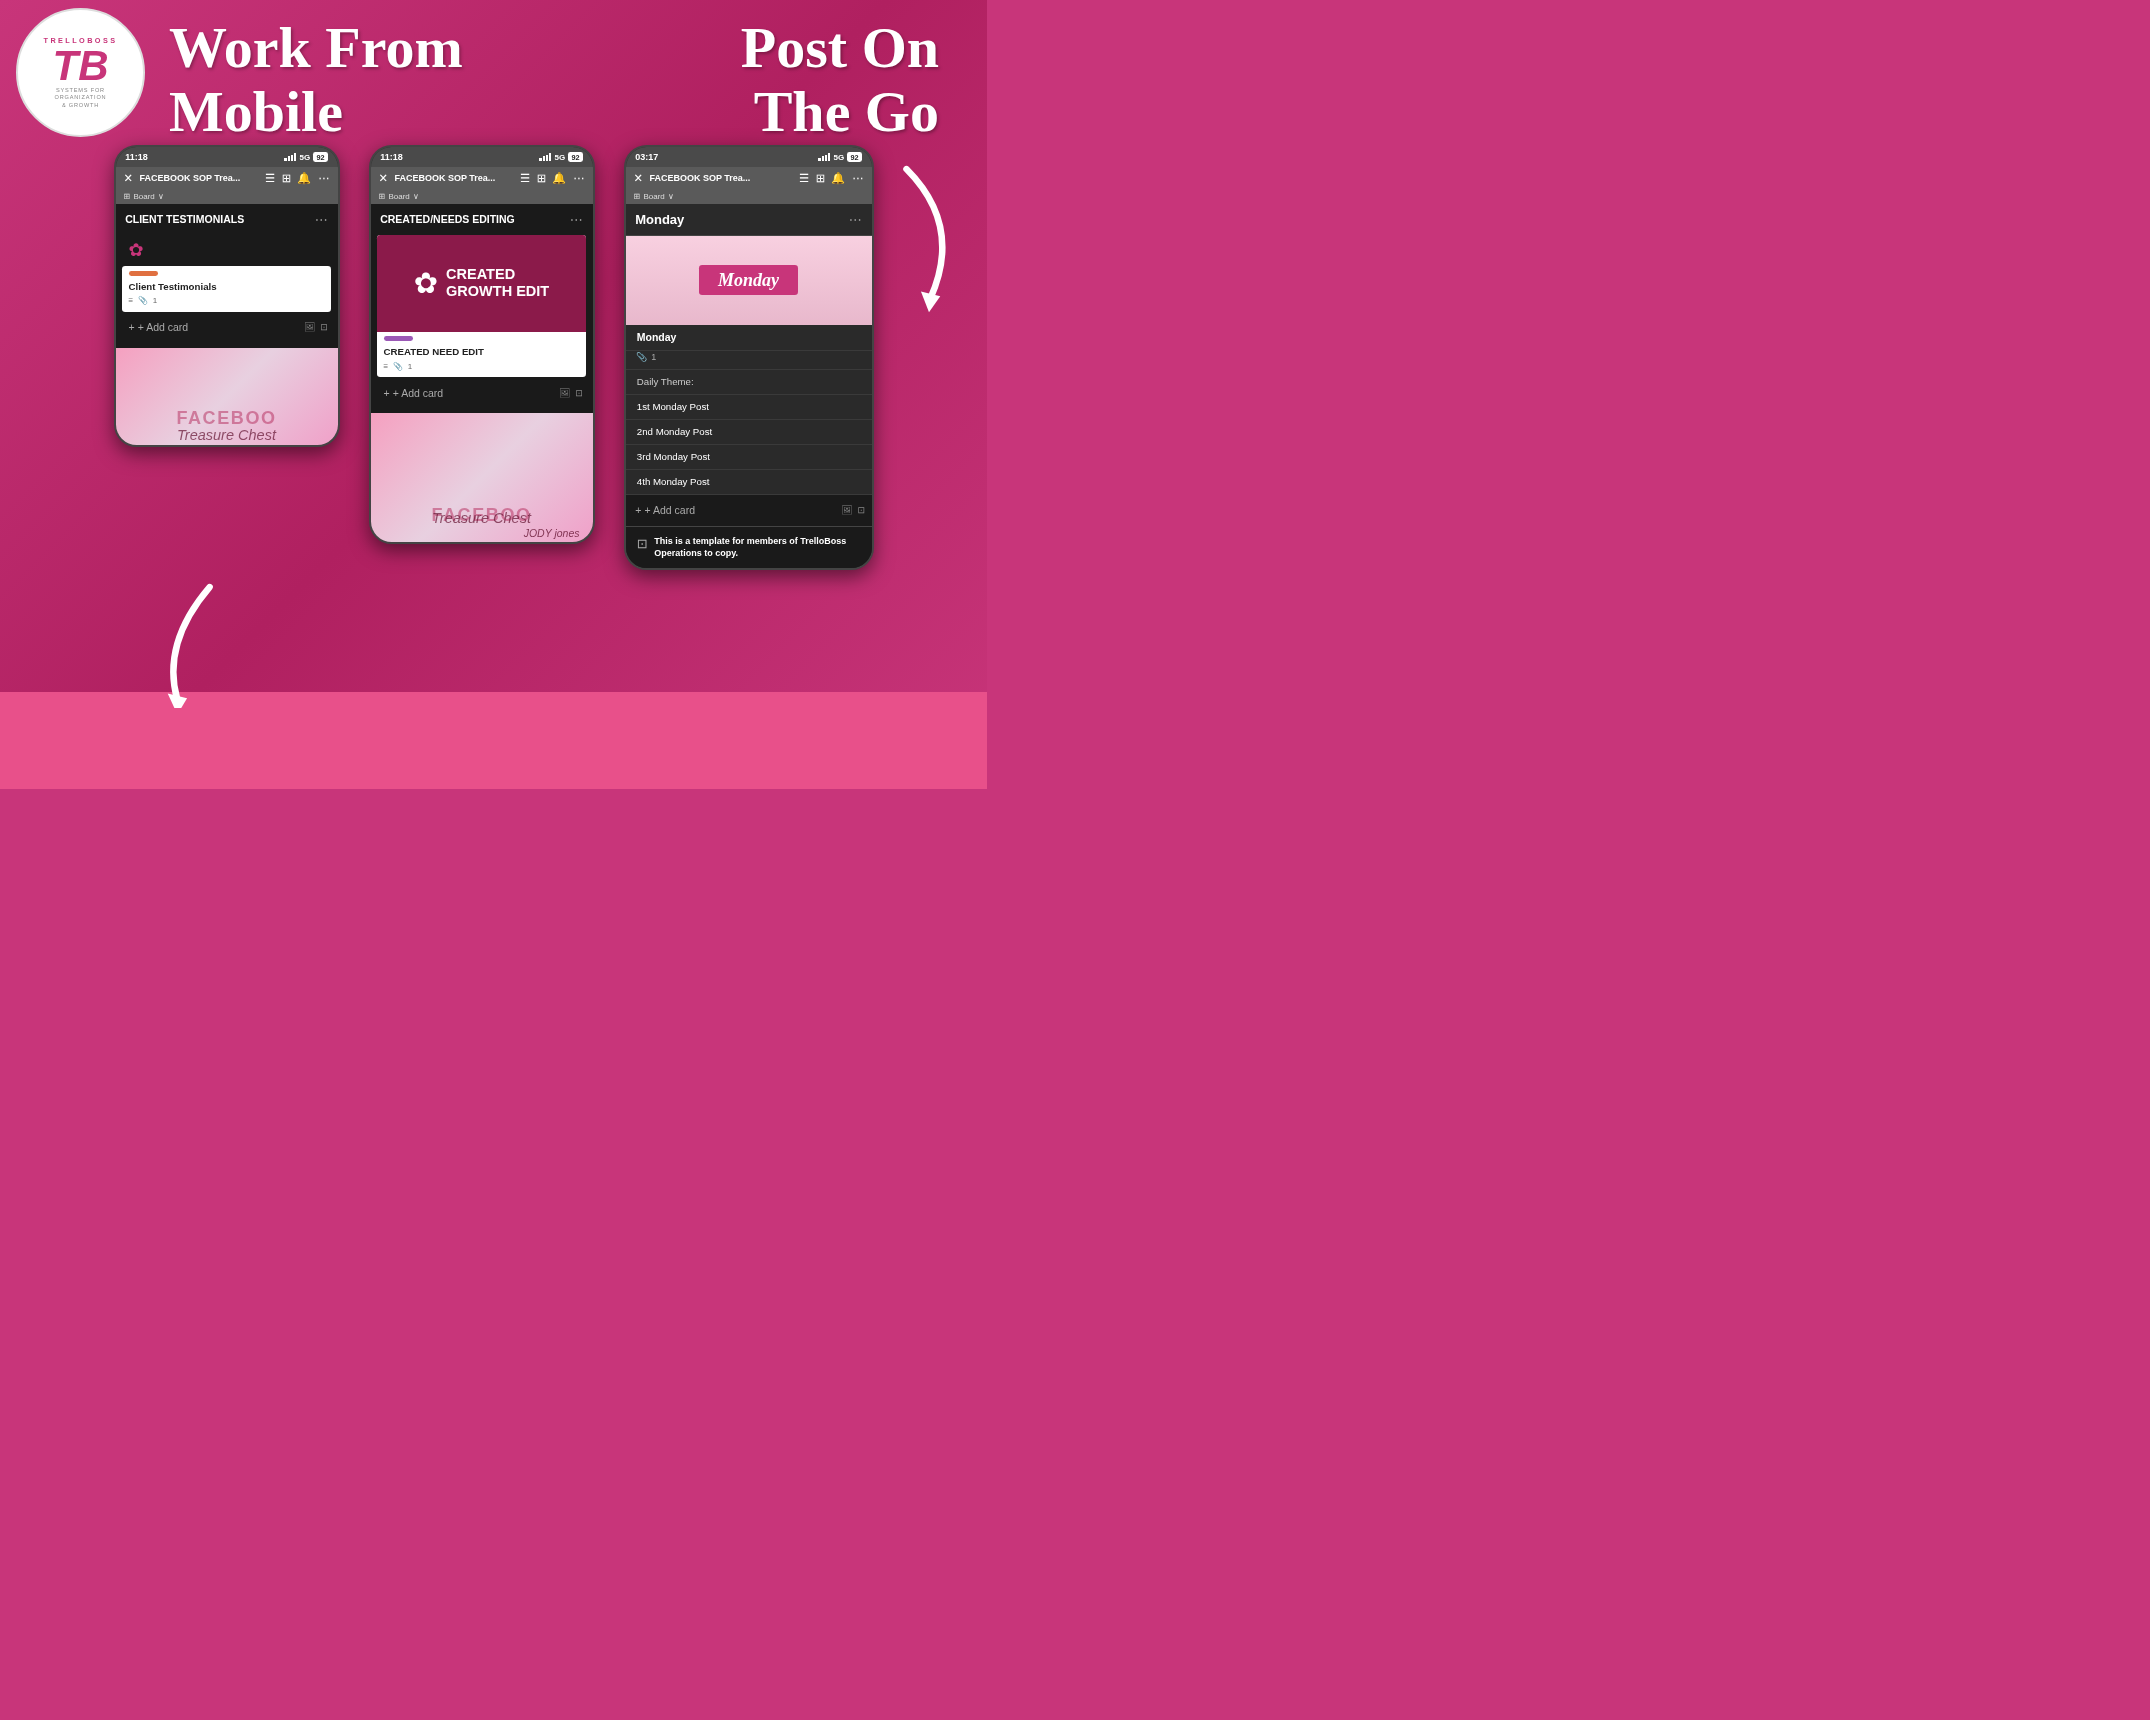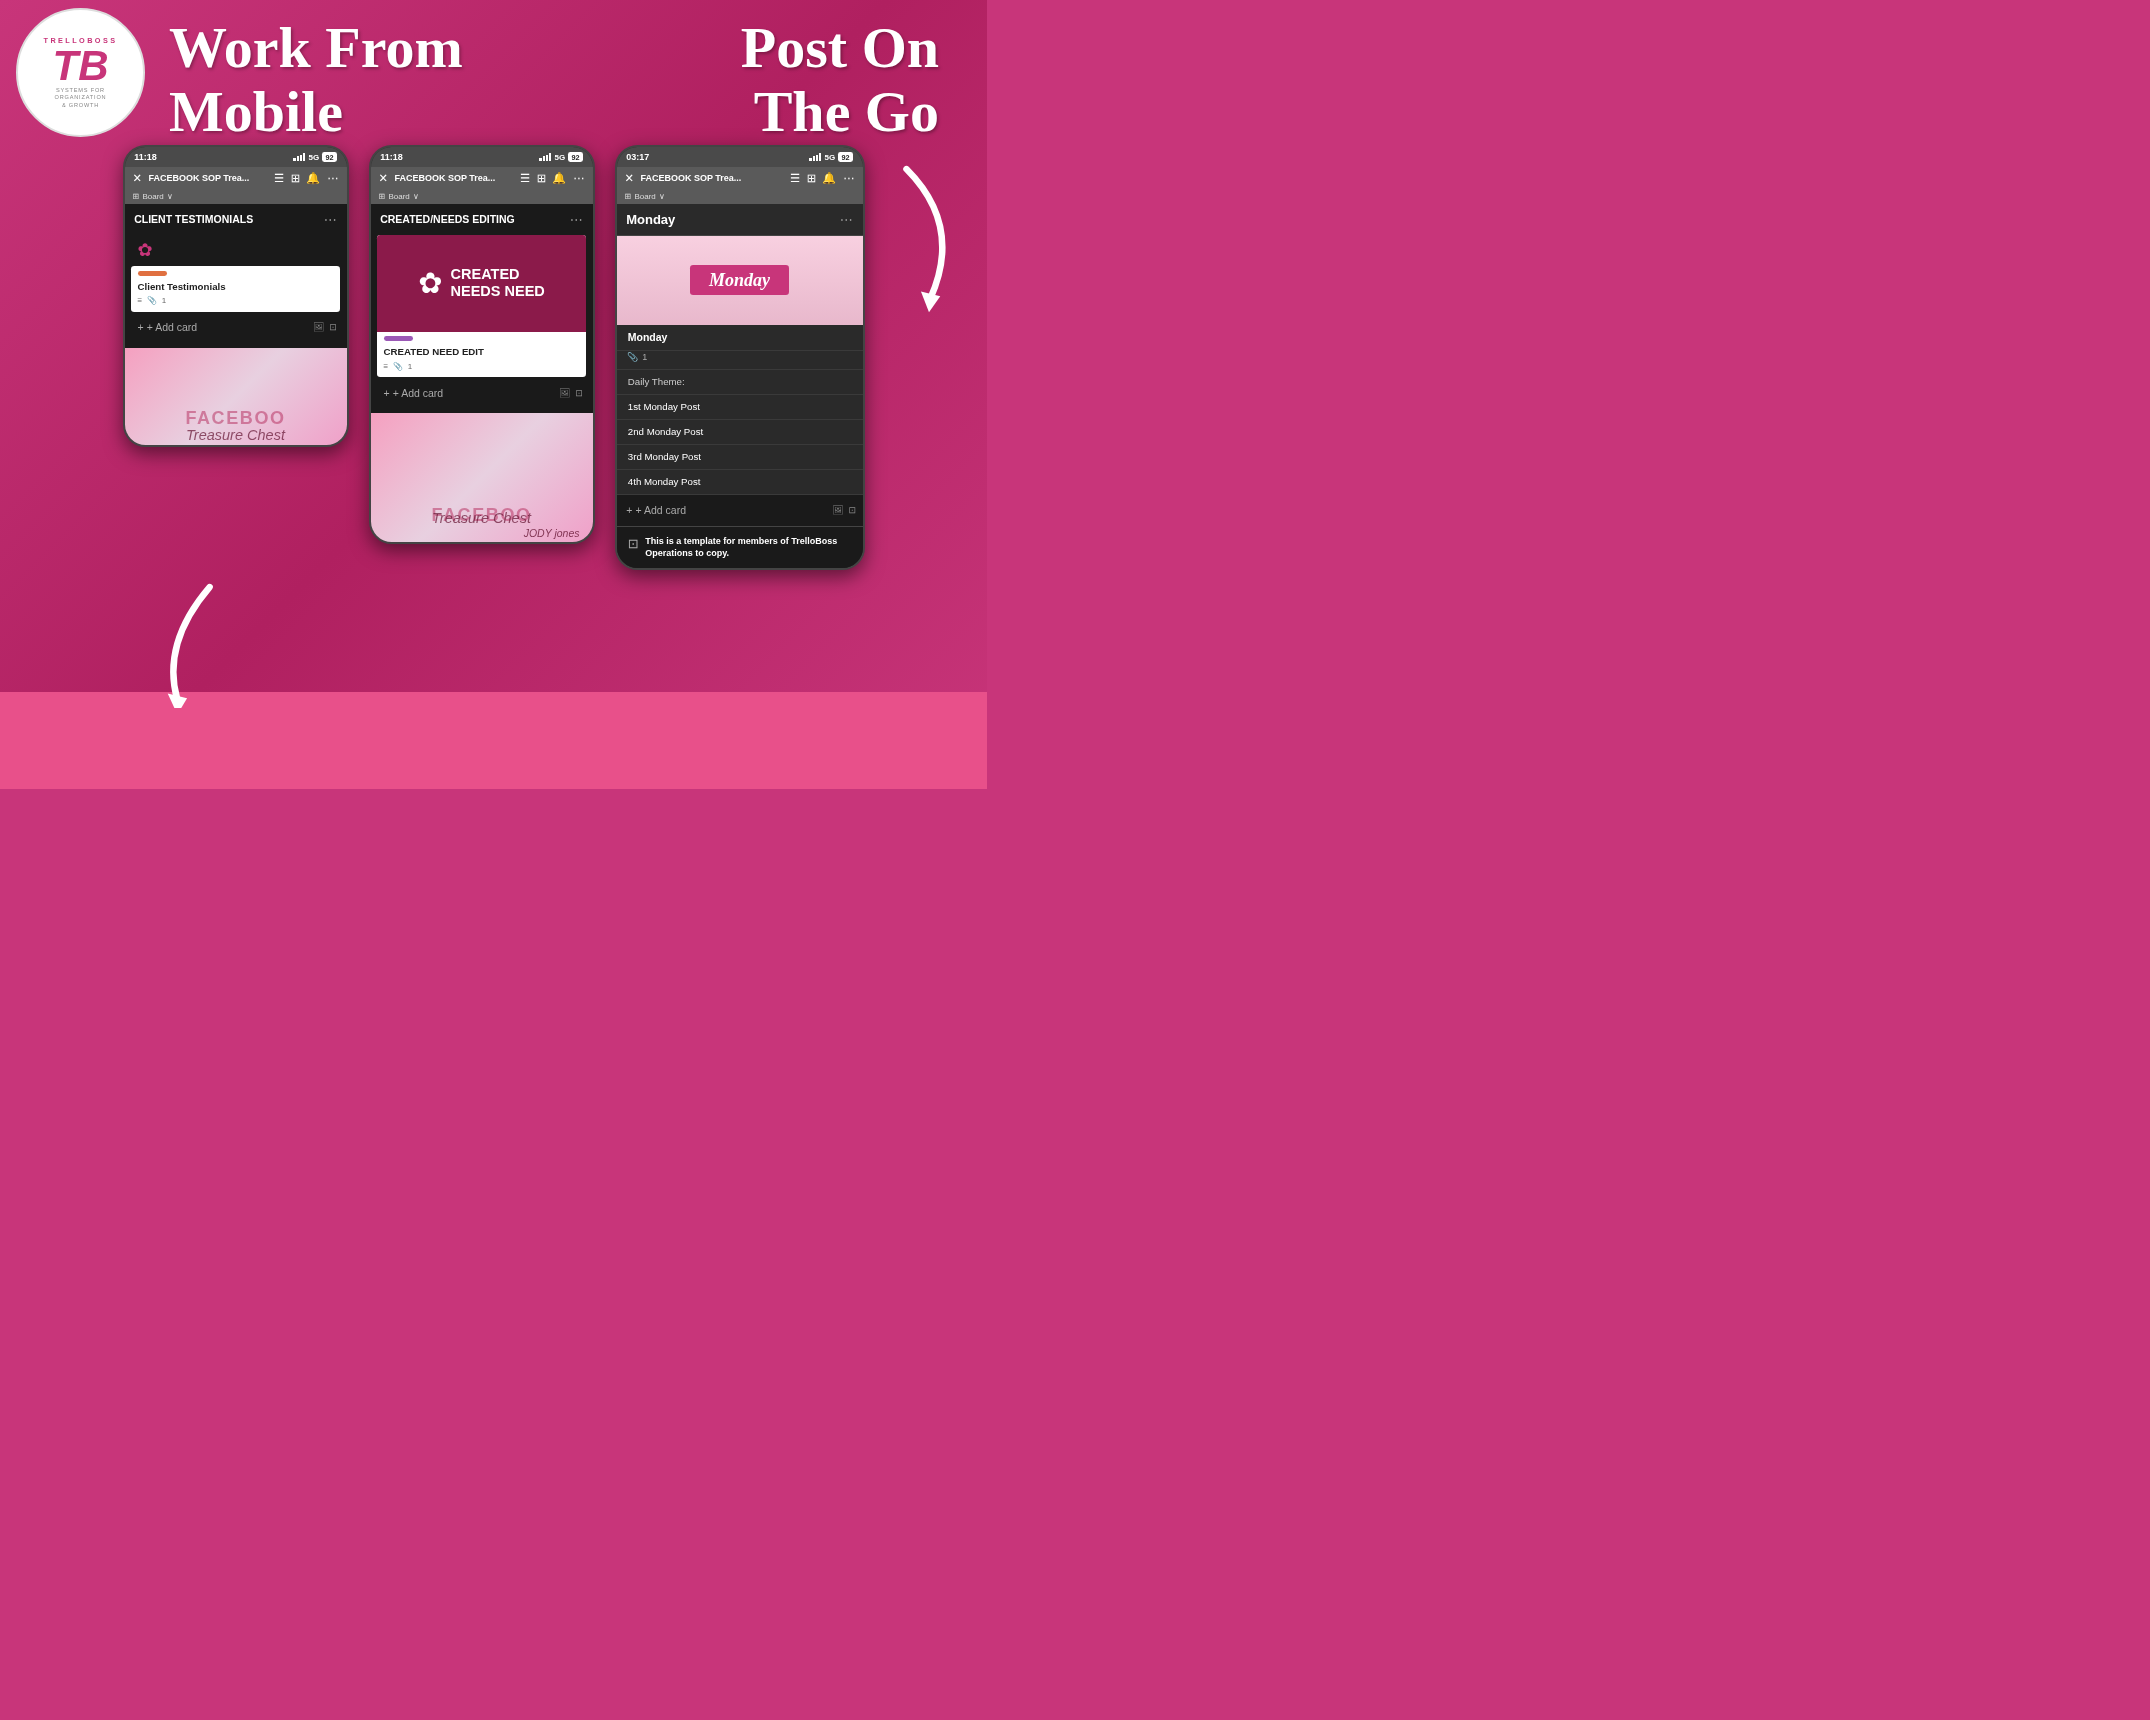--- a/index.html
+++ b/index.html
@@ -96,21 +96,21 @@
       line-height: 1.3;
     }
 
     
     .phones-container {
       position: absolute;
       top: 145px;
       left: 16px;
       right: 16px;
       display: flex;
-      gap: 20px;
+      gap: 29px;
       align-items: flex-start;
       justify-content: center;
     }
 
     
     .phone {
       background: #2a2a2a;
       border-radius: 22.6px;
       border: 2.4px solid #444;
       overflow: hidden;
@@ -623,21 +623,21 @@
     </div>
 
     <div class="card-area">
 
       <div class="trello-card">
         <div class="card-image card-image-created">
           <div class="created-img-content">
             <span class="daisy-icon">✿</span>
             <div class="created-img-text">
               <span style="display:block;">CREATED</span>
-              <span style="display:block;">NEEDS NEED</span>
+              <span style="display:block;">GROWTH EDIT</span>
             </div>
           </div>
         </div>
         <div class="card-body">
           <div class="card-label label-purple"></div>
           <div class="card-title">CREATED NEED EDIT</div>
           <div class="card-meta">
             <span>≡</span>
             <span>📎</span>
             <span>1</span>

